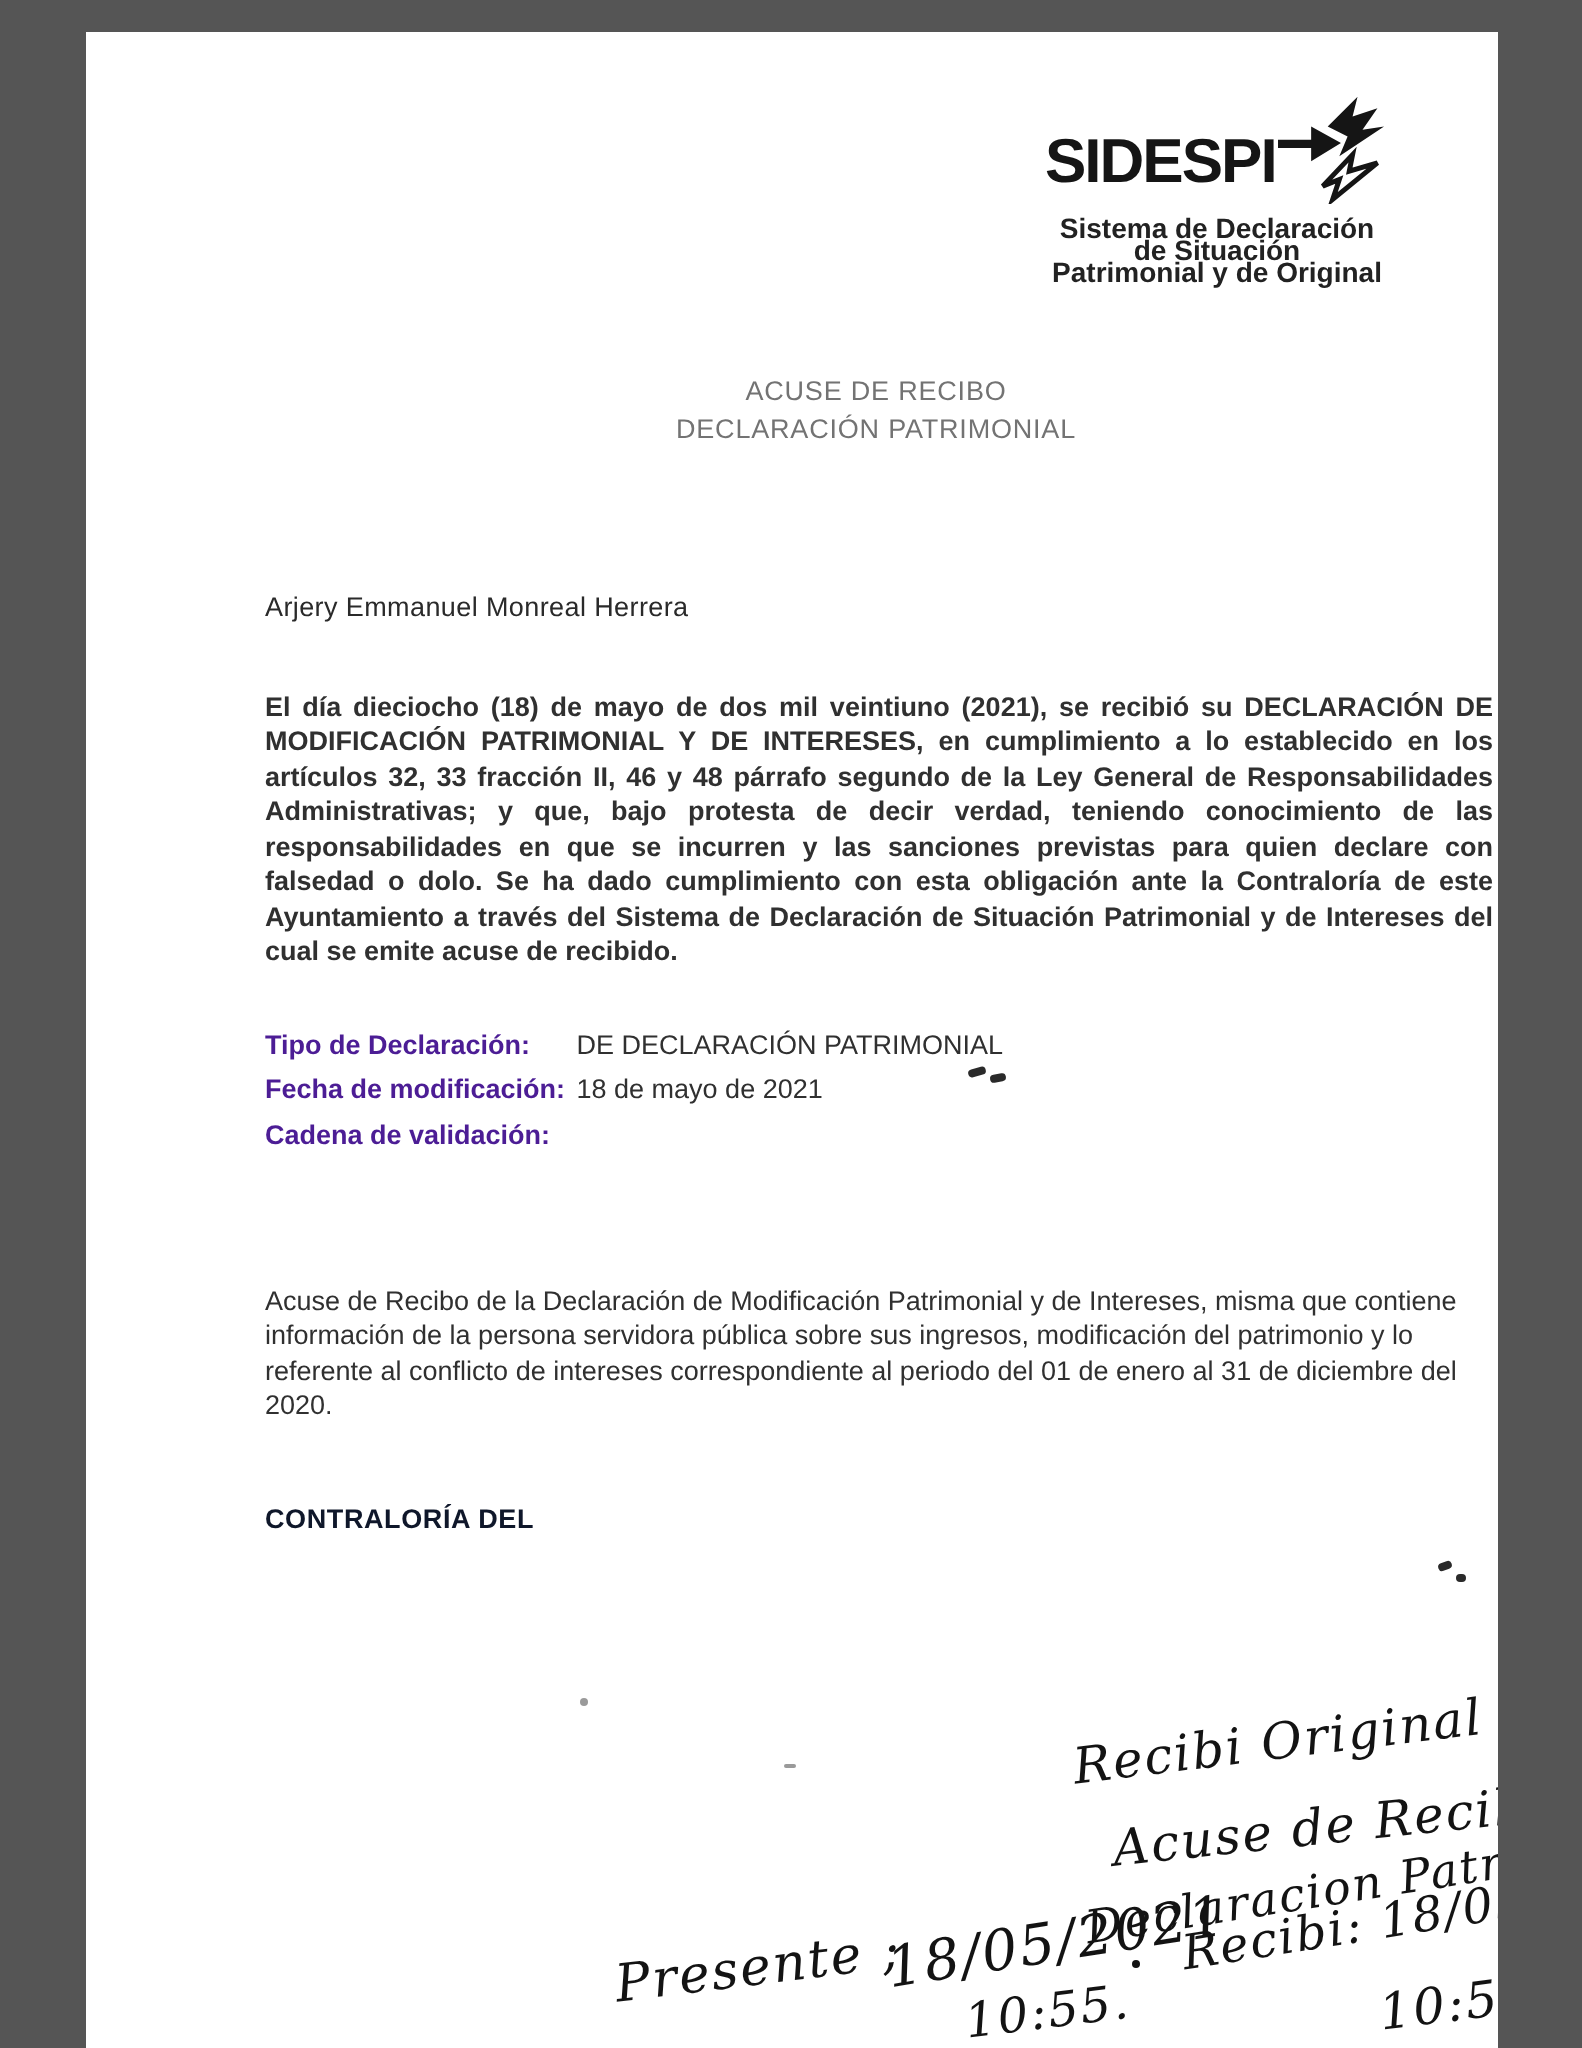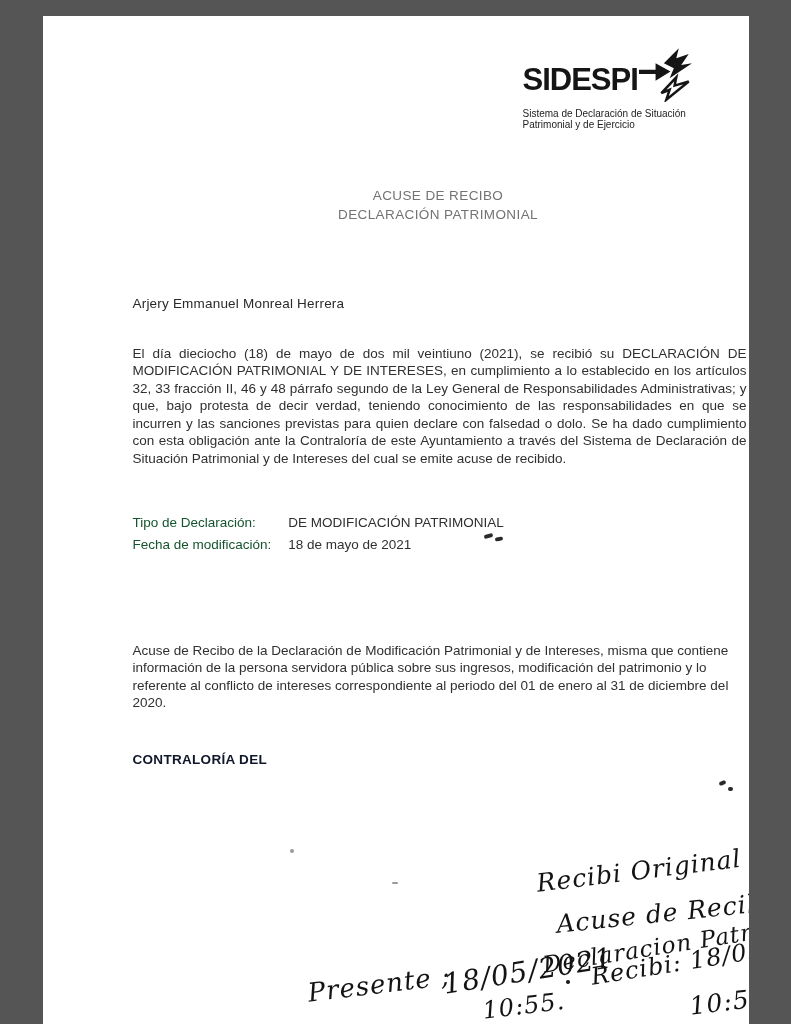--- a/index.html
+++ b/index.html
@@ -33,22 +33,22 @@
   .brand {
     font-weight: bold;
     font-size: 31px;
     letter-spacing: -1px;
     color: #151515;
     font-family: "Liberation Sans", sans-serif;
   }
   .logo-icon { margin-left: 1px; margin-top: -8px; }
   .tagline {
     margin-top: 2px;
-    font-size: 10px; font-weight: normal; line-height: 11px;
-    text-align: left; color: #222;
+    font-size: 14px; font-weight: bold; line-height: 11px;
+    text-align: center; color: #222;
     width: 172px;
   }
 
   
   .title {
     position: absolute; left: 0; top: 171px; width: 791px;
     text-align: center;
     font-size: 13.5px; line-height: 18.5px;
     color: #737373;
     letter-spacing: 0.4px;
@@ -57,26 +57,26 @@
   .name {
     position: absolute; left: 90px; top: 280px;
     font-size: 13.5px; font-weight: normal; color: #2a2a2a;
     letter-spacing: 0.2px;
   }
 
   .para {
     position: absolute; left: 90px; margin: 0;
     font-size: 13.5px; line-height: 17.45px; color: #303030;
   }
-  .para1 { top: 329px; width: 614px; text-align: justify; }
+  .para1 { top: 329px; width: 614px; text-align: justify; font-weight: bold; }
   .para2 { top: 626px; width: 601px; }
 
   .fields { position: absolute; left: 90px; top: 499px; font-size: 13.5px; }
   .field-row { height: 22.3px; white-space: nowrap; }
-  .field-label { display: inline-block; width: 152px; font-weight: normal; color: #14532d; }
+  .field-label { display: inline-block; width: 152px; font-weight: bold; color: #4c1d95; }
   .field-value { color: #303030; }
 
   .contraloria {
     position: absolute; left: 90px; top: 736px;
     font-size: 13.5px; font-weight: bold; color: #0f172a;
     letter-spacing: 0.3px;
   }
 
   
   .hw {
@@ -113,41 +113,45 @@
       <span class="logo-icon">
         <svg width="58" height="56" viewBox="0 0 70 66" aria-hidden="true">
           <polygon points="0,28 20,28 20,20 38,30 20,41 20,33 0,33" fill="#151515"></polygon>
           <polygon points="30,20 48,2 45,14 60,9 51,22 64,20 37,38 42,26" fill="#151515"></polygon>
           <polygon points="27,56 45,37 43,47 60,42 33,64 37,52" fill="none" stroke="#151515" stroke-width="3"></polygon>
         </svg>
       </span>
     </div>
     <div class="tagline">
       <div>Sistema de Declaración de Situación</div>
-      <div>Patrimonial y de Ejercicio</div>
+      <div>Patrimonial y de Original</div>
     </div>
   </div>
 
   <div class="title">
     <div>ACUSE DE RECIBO</div>
     <div>DECLARACIÓN PATRIMONIAL</div>
   </div>
 
   <div class="name">Arjery Emmanuel Monreal Herrera</div>
 
   <p class="para para1">El día dieciocho (18) de mayo de dos mil veintiuno (2021), se recibió su DECLARACIÓN DE MODIFICACIÓN PATRIMONIAL Y DE INTERESES, en cumplimiento a lo establecido en los artículos 32, 33 fracción II, 46 y 48 párrafo segundo de la Ley General de Responsabilidades Administrativas; y que, bajo protesta de decir verdad, teniendo conocimiento de las responsabilidades en que se incurren y las sanciones previstas para quien declare con falsedad o dolo. Se ha dado cumplimiento con esta obligación ante la Contraloría de este Ayuntamiento a través del Sistema de Declaración de Situación Patrimonial y de Intereses del cual se emite acuse de recibido.</p>
 
   <div class="fields">
     <div class="field-row">
       <span class="field-label">Tipo de Declaración:</span>
-      <span class="field-value">DE MODIFICACIÓN PATRIMONIAL</span>
+      <span class="field-value">DE DECLARACIÓN PATRIMONIAL</span>
     </div>
     <div class="field-row">
       <span class="field-label">Fecha de modificación:</span>
       <span class="field-value">18 de mayo de 2021</span>
+    </div>
+    <div class="field-row">
+      <span class="field-label">Cadena de validación:</span>
+      <span class="field-value"></span>
     </div>
   </div>
 
   <div class="speck" style="left:441px; top:518px; width:9px; height:4px; transform:rotate(-15deg);"></div>
   <div class="speck" style="left:452px; top:521px; width:8px; height:4px; transform:rotate(-10deg);"></div>
   <div class="speck" style="left:676px; top:765px; width:7px; height:4px; transform:rotate(-20deg);"></div>
   <div class="speck" style="left:685px; top:771px; width:5px; height:4px;"></div>
   <div class="speck faint" style="left:247px; top:833px; width:4px; height:4px;"></div>
   <div class="speck faint" style="left:349px; top:866px; width:6px; height:2px;"></div>
 

